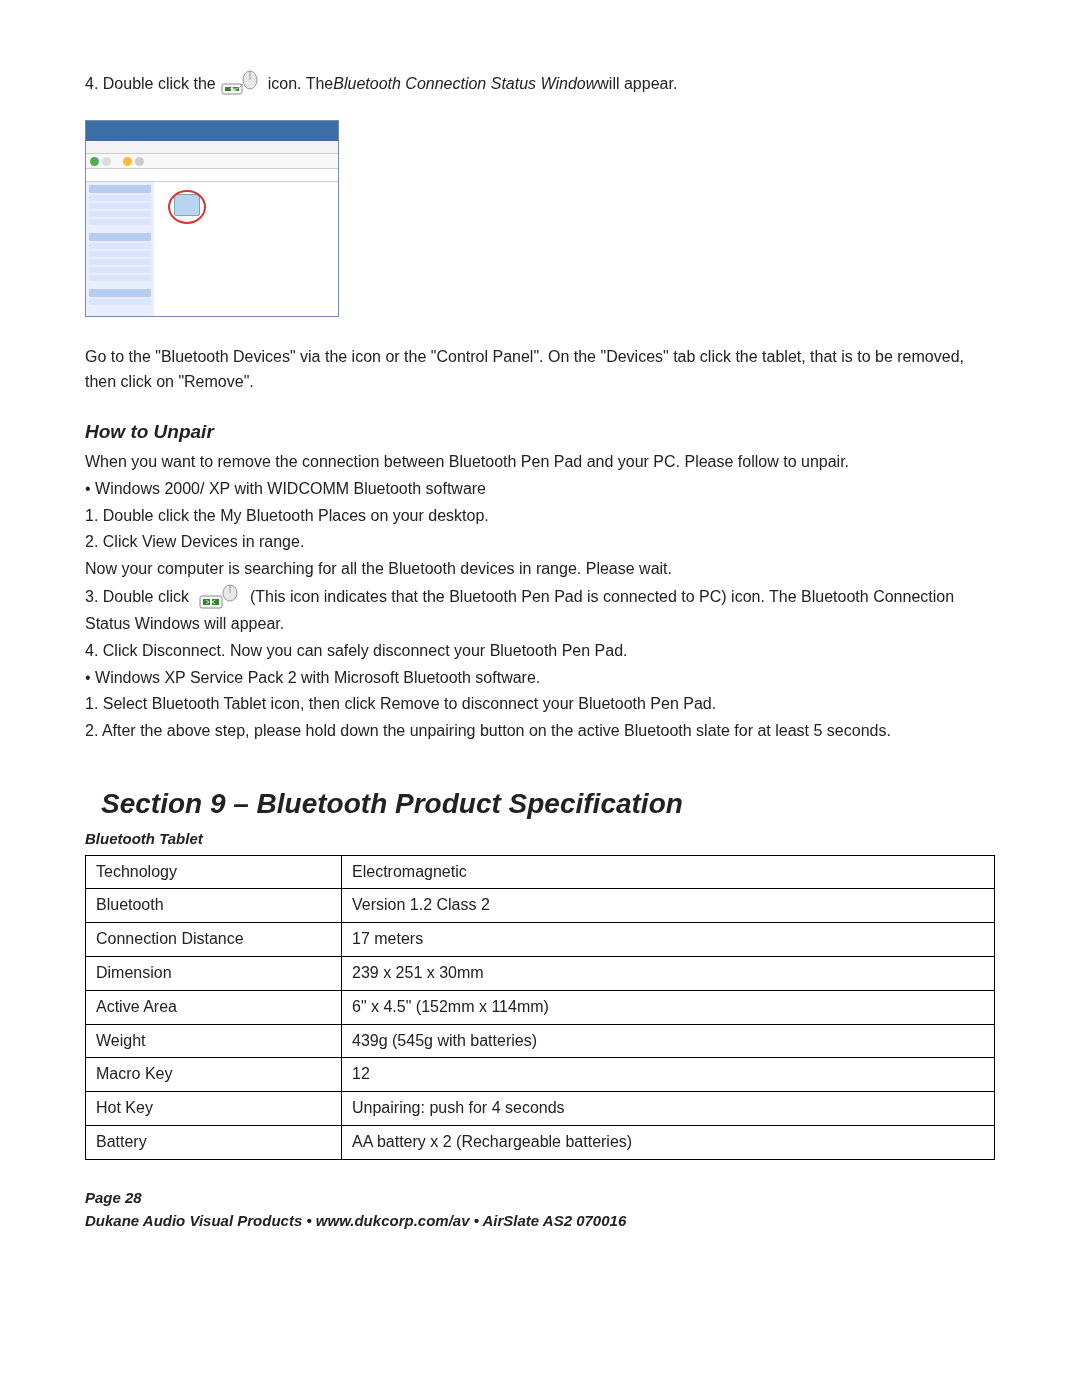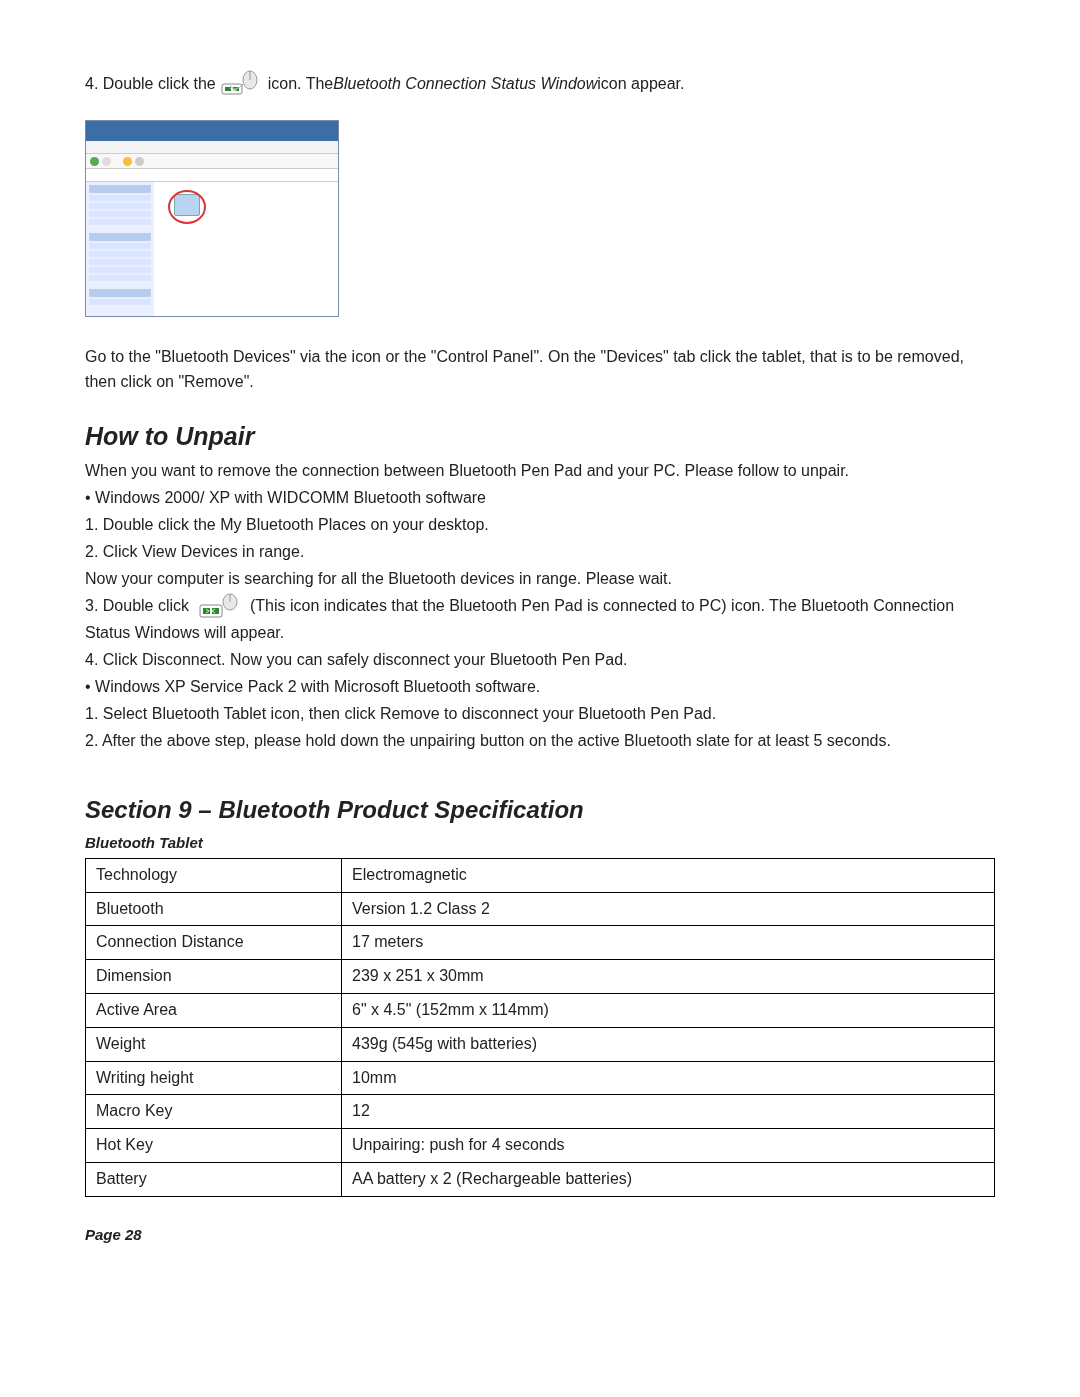--- a/index.html
+++ b/index.html
@@ -27,22 +27,22 @@
   .s-toolbar { background:#f8f8f8; height:14px; display:flex; align-items:center; padding:0 4px; gap:3px; border-bottom:1px solid #ccc;}
   .s-toolbar .dot{width:9px;height:9px;border-radius:50%;}
   .s-addr { background:#fff; height:10px; font-size:6px; color:#666; padding:1px 6px; border-bottom:1px solid #ccc;}
   .s-body { display:flex; height:calc(100% - 55px);}
   .s-side { width:62px; background:#e9efff; font-size:5px; color:#3355aa; padding:3px; display:flex; flex-direction:column; gap:2px;}
   .s-side .hdr{background:#b8ccf0;height:8px;border-radius:1px;}
   .s-side .itm{height:6px;background:#dbe5ff;border-radius:1px;}
   .s-main { flex:1; position:relative; background:#fff;}
   .s-circle { position:absolute; top:8px; left:14px; width:34px; height:30px; border:2px solid #d33; border-radius:50%;}
   .s-dev { position:absolute; top:12px; left:20px; width:24px; height:20px; background:#b8d4f0; border:1px solid #7aa; border-radius:2px;}
-  h3.sub { font-style: italic; font-weight: bold; font-size: 25px; margin: 22px 0 4px 0; }
-  h2.section { font-style: italic; font-weight: bold; font-size: 24px; margin: 38px 0 2px 0;}
+  h3.sub { font-style: italic; font-weight: bold; font-size: 19px; margin: 22px 0 4px 0; }
+  h2.section { font-style: italic; font-weight: bold; font-size: 28px; margin: 38px 0 2px 16px;}
   .sub2 { font-style: italic; font-weight: bold; font-size: 15px; margin: 2px 0 4px 0;}
   .para { margin: 2px 0; }
   .bul { padding-left: 0; }
   table.spec { border-collapse: collapse; width: 100%; margin-top: 2px; }
   table.spec td { border: 1px solid #000; padding: 4px 10px; font-size: 16px; margin-top: 40px; }
   table.spec td:first-child { width: 235px; }
   .footer { display:flex; justify-content:space-between; font-style:italic; font-weight:bold; font-size:15px; margin-top:26px;flex-direction:column;}
   .inline-icon { display:inline-block; vertical-align:middle; width:44px; height:28px; position:relative; margin:0 4px;}
 </style>
 </head>
@@ -56,21 +56,21 @@
       <rect x="5" y="17" width="6" height="4" fill="#2a8a2a"></rect>
       <rect x="13" y="17" width="6" height="4" fill="#2a8a2a"></rect>
       <path d="M10 18 l4 2 l-4 2 M18 18 l-4 2 l4 2" stroke="#fff" stroke-width="0.8" fill="none"></path>
       <ellipse cx="30" cy="10" rx="7" ry="9" fill="#e8e8e8" stroke="#999"></ellipse>
       <line x1="30" y1="1" x2="30" y2="10" stroke="#999"></line>
       <path d="M23 14 C18 20, 14 20, 10 16" stroke="#aaa" fill="none"></path>
     </svg>
   </span>
   <span> icon.  The </span>
   <span class="italic">Bluetooth Connection Status Window</span>
-  <span> icon appear.</span>
+  <span> will appear.</span>
 </div>
 
 <div class="screenshot">
   <div class="s-title"></div>
   <div class="s-menu"></div>
   <div class="s-toolbar">
     <span class="dot" style="background:#5a5"></span>
     <span class="dot" style="background:#ddd"></span>
     <span style="width:6px"></span>
     <span class="dot" style="background:#fb3"></span>
@@ -154,33 +154,30 @@
       </tr>
       <tr>
         <td>Active Area</td>
         <td>6" x 4.5" (152mm x 114mm)</td>
       </tr>
       <tr>
         <td>Weight</td>
         <td>439g (545g with batteries)</td>
       </tr>
       <tr>
-        <td>Writing height</td>
-        <td>10mm</td>
-      </tr>
-      <tr>
         <td>Macro Key</td>
         <td>12</td>
       </tr>
       <tr>
         <td>Hot Key</td>
         <td>Unpairing: push for 4 seconds</td>
       </tr>
       <tr>
         <td>Battery</td>
         <td>AA battery x 2 (Rechargeable batteries)</td>
       </tr>
     </tbody>
 </table>
 
 <div class="footer">
   <span>Page 28</span>
+  <span>Dukane Audio Visual Products • www.dukcorp.com/av • AirSlate AS2 070016</span>
 </div>
 
 </body></html>

